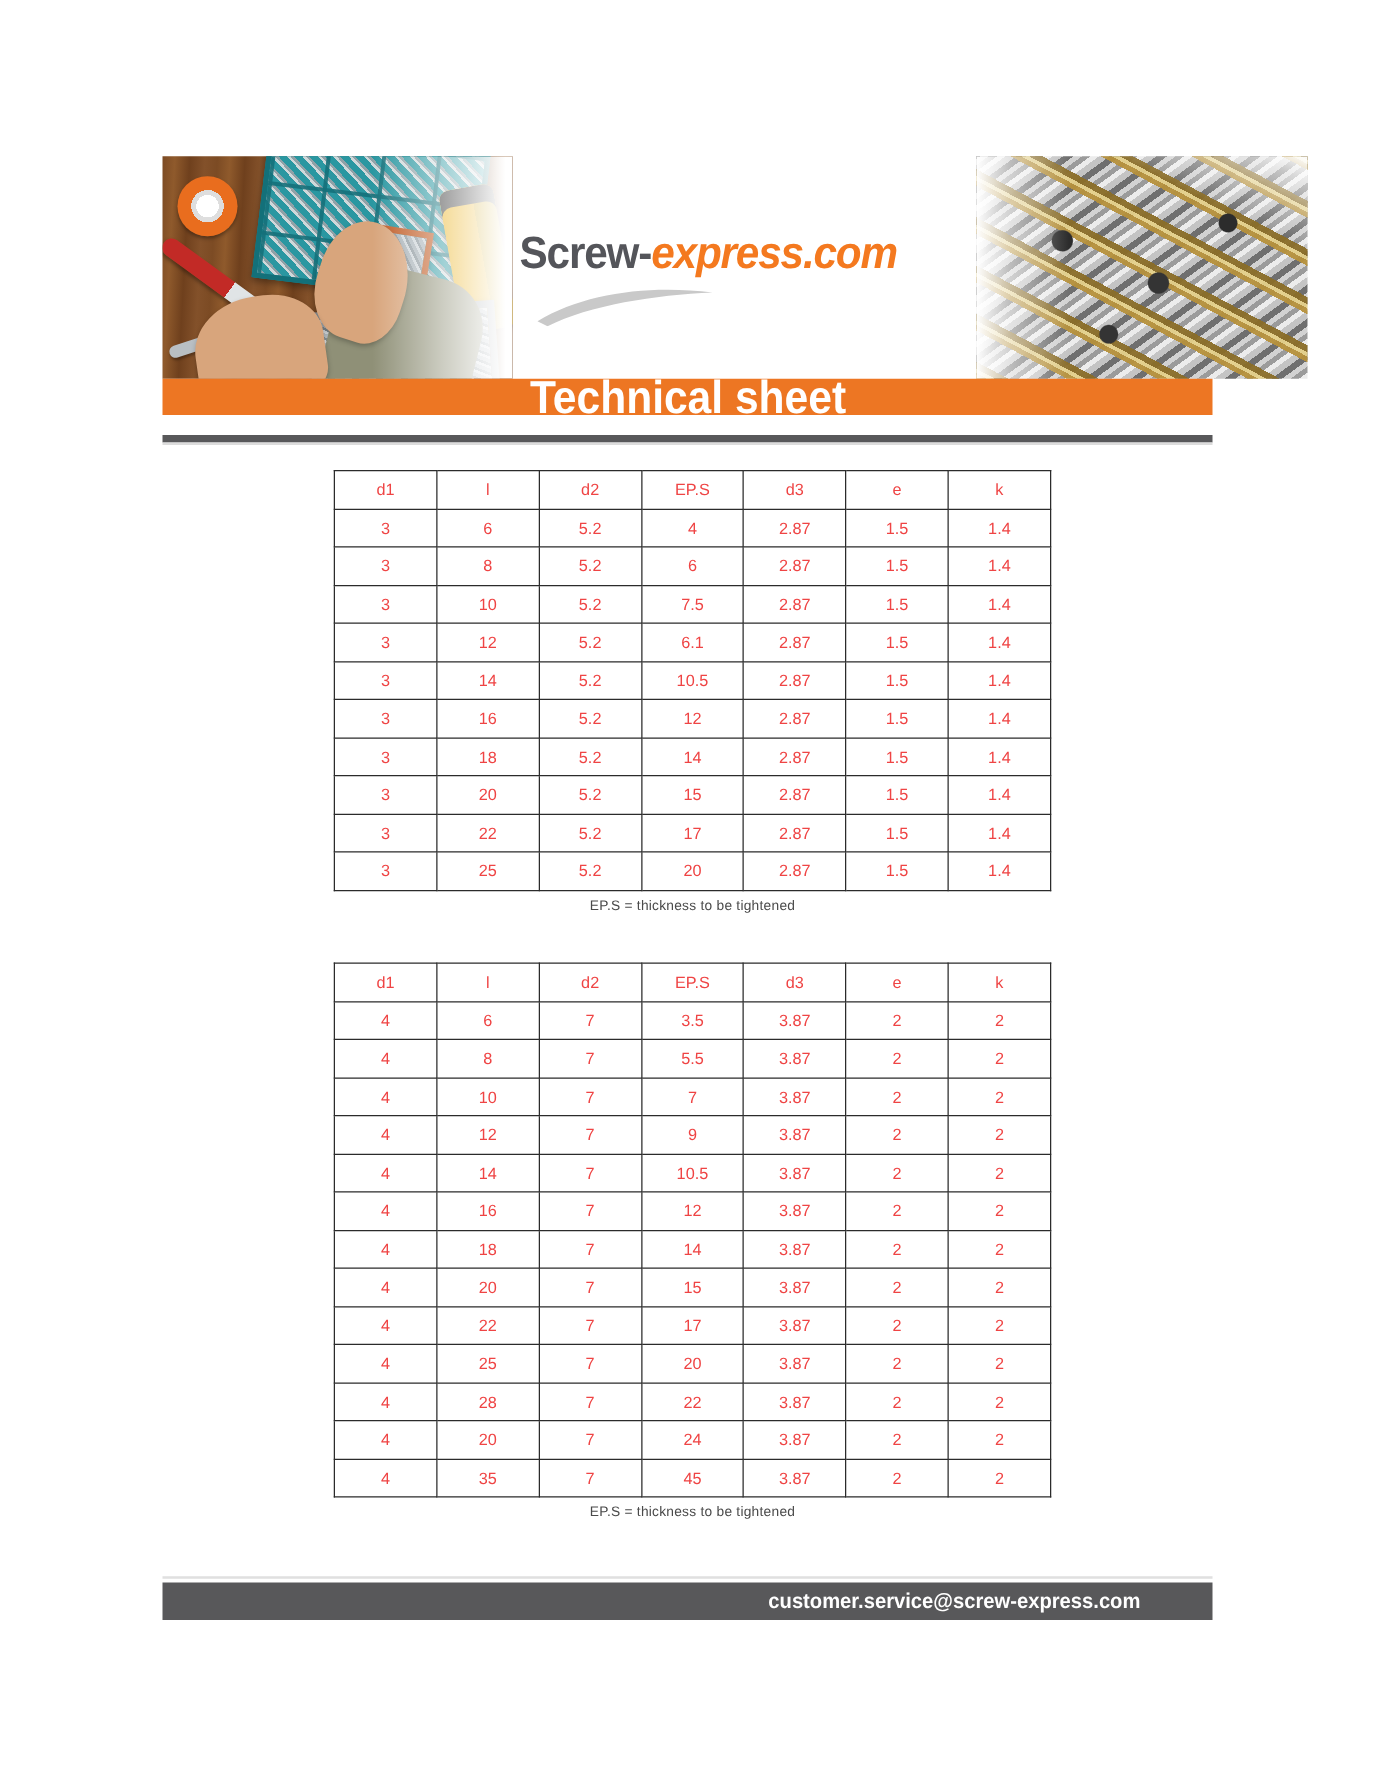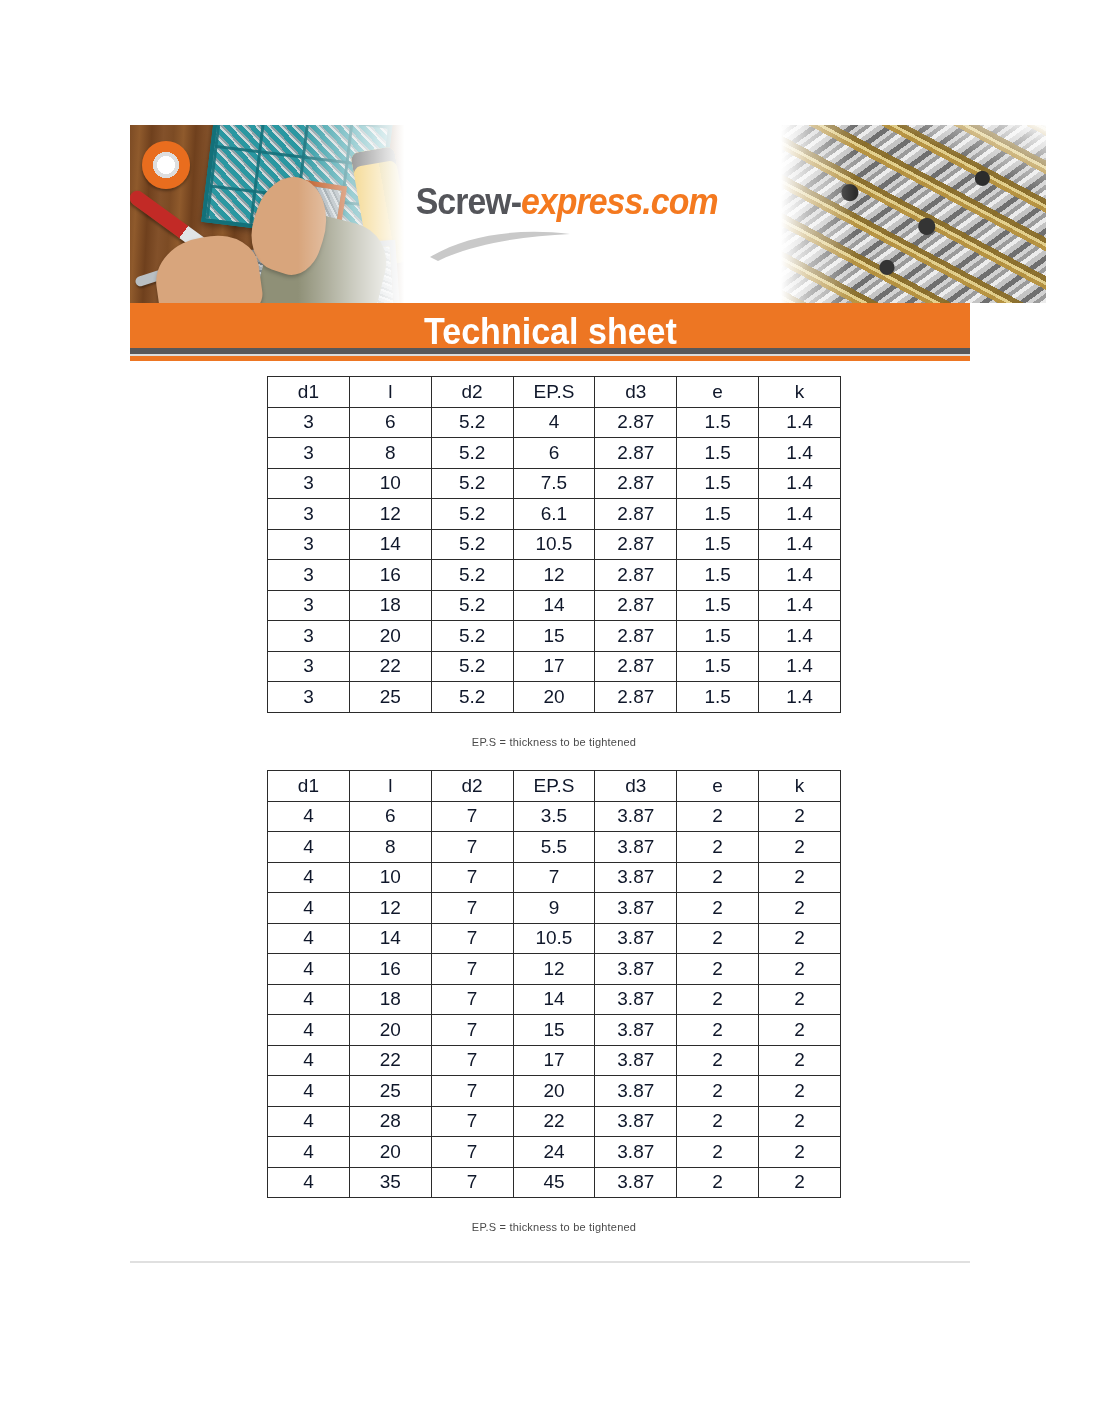--- a/index.html
+++ b/index.html
@@ -124,21 +124,21 @@
   .logo-part1 {
     font-size:36px; font-weight:bold; color:#54555a; letter-spacing:-1px;
   }
   .logo-part2 {
     font-size:36px; font-weight:bold; font-style:italic; color:#f4791f; letter-spacing:-1px;
   }
   .logo-swoosh { display:block; margin:2px 0 0 18px; }
 
   
   .banner {
-    position:absolute; left:130px; top:303px; width:840px; height:58px;
+    position:absolute; left:130px; top:303px; width:840px; height:29px;
     background:#ed7623;
     display:flex; align-items:center; justify-content:center;
   }
   .banner-title {
     color:#ffffff; font-size:37px; font-weight:bold; letter-spacing:0px;
     transform:scaleX(.92); transform-origin:center;
   }
   .banner-strip {
     position:absolute; left:130px; top:348px; width:840px; height:6px;
     background:#58585a;
@@ -148,31 +148,31 @@
     background:#dcdcdc;
   }
 
   
   .table-block { position:absolute; left:267px; width:574px; }
   .table-block-1 { top:376px; }
   .table-block-2 { top:770px; }
 
   table.spec {
     width:100%; border-collapse:collapse; table-layout:fixed;
-    font-size:19px; color:#0f172a;padding-left:35px;
+    font-size:13px; color:#ef4444;padding-left:35px;
   }
   table.spec th, table.spec td {
     border:1px solid #2b2b2b;
     height:30.5px;
     text-align:center; vertical-align:middle;
     font-weight:normal;
     padding:0;
   }
   .caption {
-    margin-top:23px; text-align:center;
+    margin-top:6px; text-align:center;
     font-size:11px; color:#4a4a4a; letter-spacing:.2px;
   }
 
   
   .footer-shadow {
     position:absolute; left:130px; top:1261px; width:840px; height:2px;
     background:#e0e0e0;
   }
   .footer {
     position:absolute; left:130px; top:1266px; width:840px; height:30px;
@@ -463,14 +463,17 @@
             <td>3.87</td>
             <td>2</td>
             <td>2</td>
           </tr>
         </tbody>
       </table>
     <div class="caption">EP.S = thickness to be tightened</div>
   </div>
 
   <div class="footer-shadow"></div>
+  <div class="footer">
+    <span class="footer-email">customer.service@screw-express.com</span>
+  </div>
 
 </div>
 
 </body></html>

